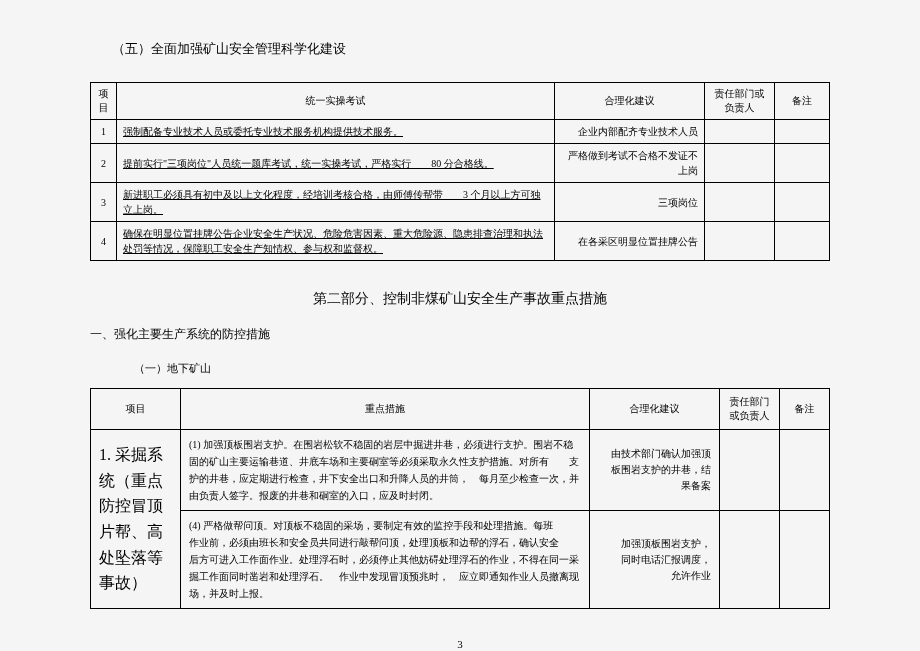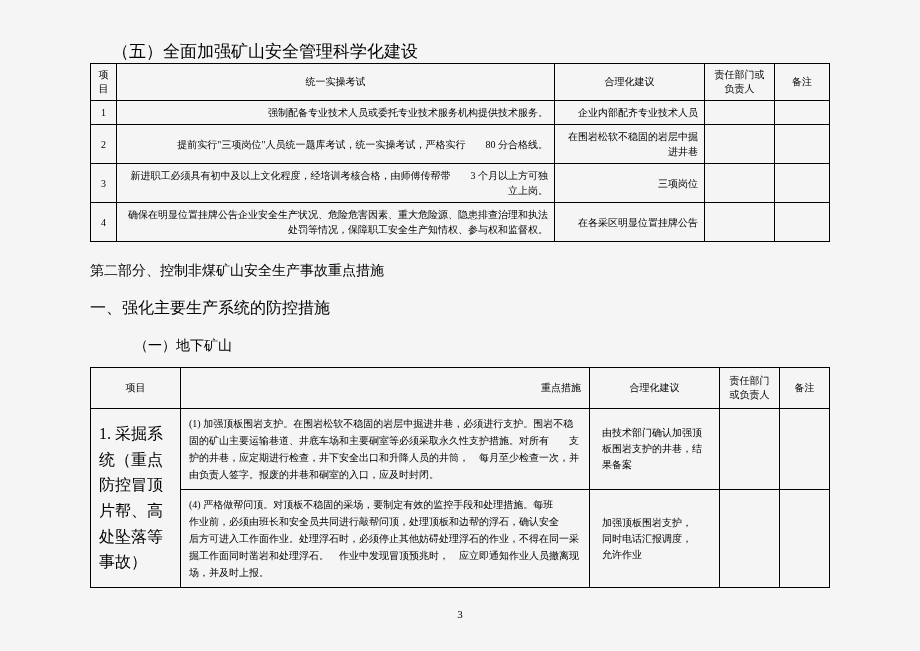--- a/index.html
+++ b/index.html
@@ -10,29 +10,29 @@
     body {
       font-family: "SimSun", "宋体", serif;
       font-size: 11px;
       background: #f5f5f5;
       padding: 40px 90px 30px 90px;
       color: #000;
       width: 920px;
       height: 651px;
     }
     .section-subtitle {
-      font-size: 17px;
-      margin-bottom: 0;
+      font-size: 13px;
+      margin-bottom: 24px;
       margin-left: 22px;
     }
     table {
       width: 100%;
       border-collapse: collapse;
       font-size: 10px;
-      margin-bottom: 20px;
+      margin-bottom: 29px;
       padding-left: 17px;
     }
     table.tbl1 th, table.tbl1 td {
       border: 1px solid #000;
       padding: 4px 6px;
       vertical-align: middle;
     }
     table.tbl1 th {
       font-weight: normal;
       text-align: center;
@@ -53,55 +53,57 @@
       text-align: center;
     }
     table.tbl1 .col-note {
       width: 55px;
       text-align: center;
     }
     table.tbl1 td.num {
       text-align: center;
     }
     table.tbl1 td.task {
-      text-align: right;
+      text-align: left;
       line-height: 1.5;
+      text-decoration: underline;
     }
     table.tbl1 td.suggest {
       text-align: right;
       line-height: 1.5;
     }
     .part-title {
       font-size: 14px;
       font-weight: normal;
       margin: 12px 0 18px 0;
+      text-align: center;
     }
     .sub-heading {
-      font-size: 16px;
+      font-size: 12px;
       margin-bottom: 18px;
     }
     .sub-sub-heading {
-      font-size: 14px;
+      font-size: 11px;
       margin-left: 44px;
       margin-bottom: 12px;
     }
     table.tbl2 th, table.tbl2 td {
       border: 1px solid #000;
       padding: 6px 8px;
       vertical-align: middle;
     }
     table.tbl2 th {
       font-weight: normal;
       text-align: center;
     }
     table.tbl2 .col2-item {
       width: 90px;
     }
     table.tbl2 .col2-measure {
-      text-align: right;
+      text-align: center;
     }
     table.tbl2 .col2-suggest {
       width: 130px;
       text-align: center;
     }
     table.tbl2 .col2-dept {
       width: 60px;
       text-align: center;
     }
     table.tbl2 .col2-note {
@@ -112,21 +114,21 @@
       text-align: left;
       line-height: 1.6;
       font-size: 16px;
     }
     table.tbl2 td.measure {
       text-align: left;
       line-height: 1.7;
       font-size: 10px;
     }
     table.tbl2 td.suggest {
-      text-align: left;
+      text-align: right;
       line-height: 1.6;
       font-size: 10px;
       padding-left: 12px;
     }
     .page-num {
       text-align: center;
       font-size: 11px;
       margin-top: 10px;
     }
   </style>
@@ -149,21 +151,21 @@
     <tr>
       <td class="num">1</td>
       <td class="task">强制配备专业技术人员或委托专业技术服务机构提供技术服务。</td>
       <td class="suggest">企业内部配齐专业技术人员</td>
       <td></td>
       <td></td>
     </tr>
     <tr>
       <td class="num">2</td>
       <td class="task">提前实行"三项岗位"人员统一题库考试，统一实操考试，严格实行　　80 分合格线。</td>
-      <td class="suggest">在围岩松软不稳固的岩层中掘进井巷</td>
+      <td class="suggest">严格做到考试不合格不发证不上岗</td>
       <td></td>
       <td></td>
     </tr>
     <tr>
       <td class="num">3</td>
       <td class="task">新进职工必须具有初中及以上文化程度，经培训考核合格，由师傅传帮带　　3 个月以上方可独立上岗。</td>
       <td class="suggest">三项岗位</td>
       <td></td>
       <td></td>
     </tr>

